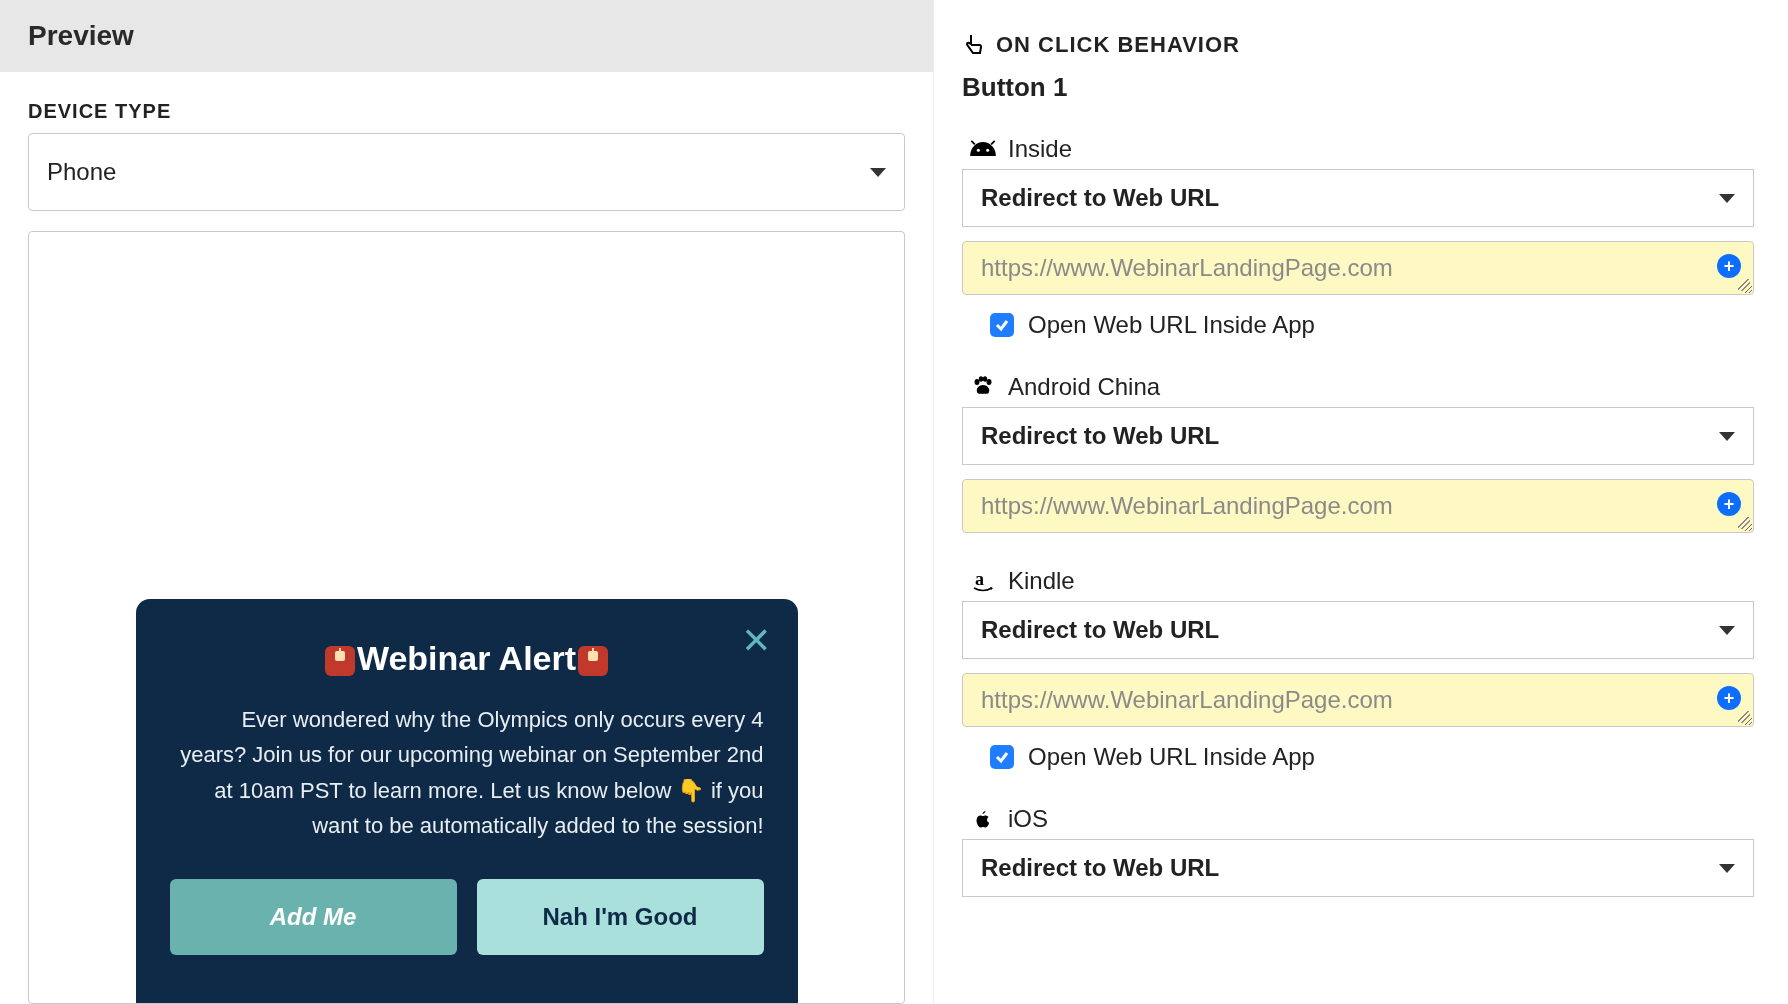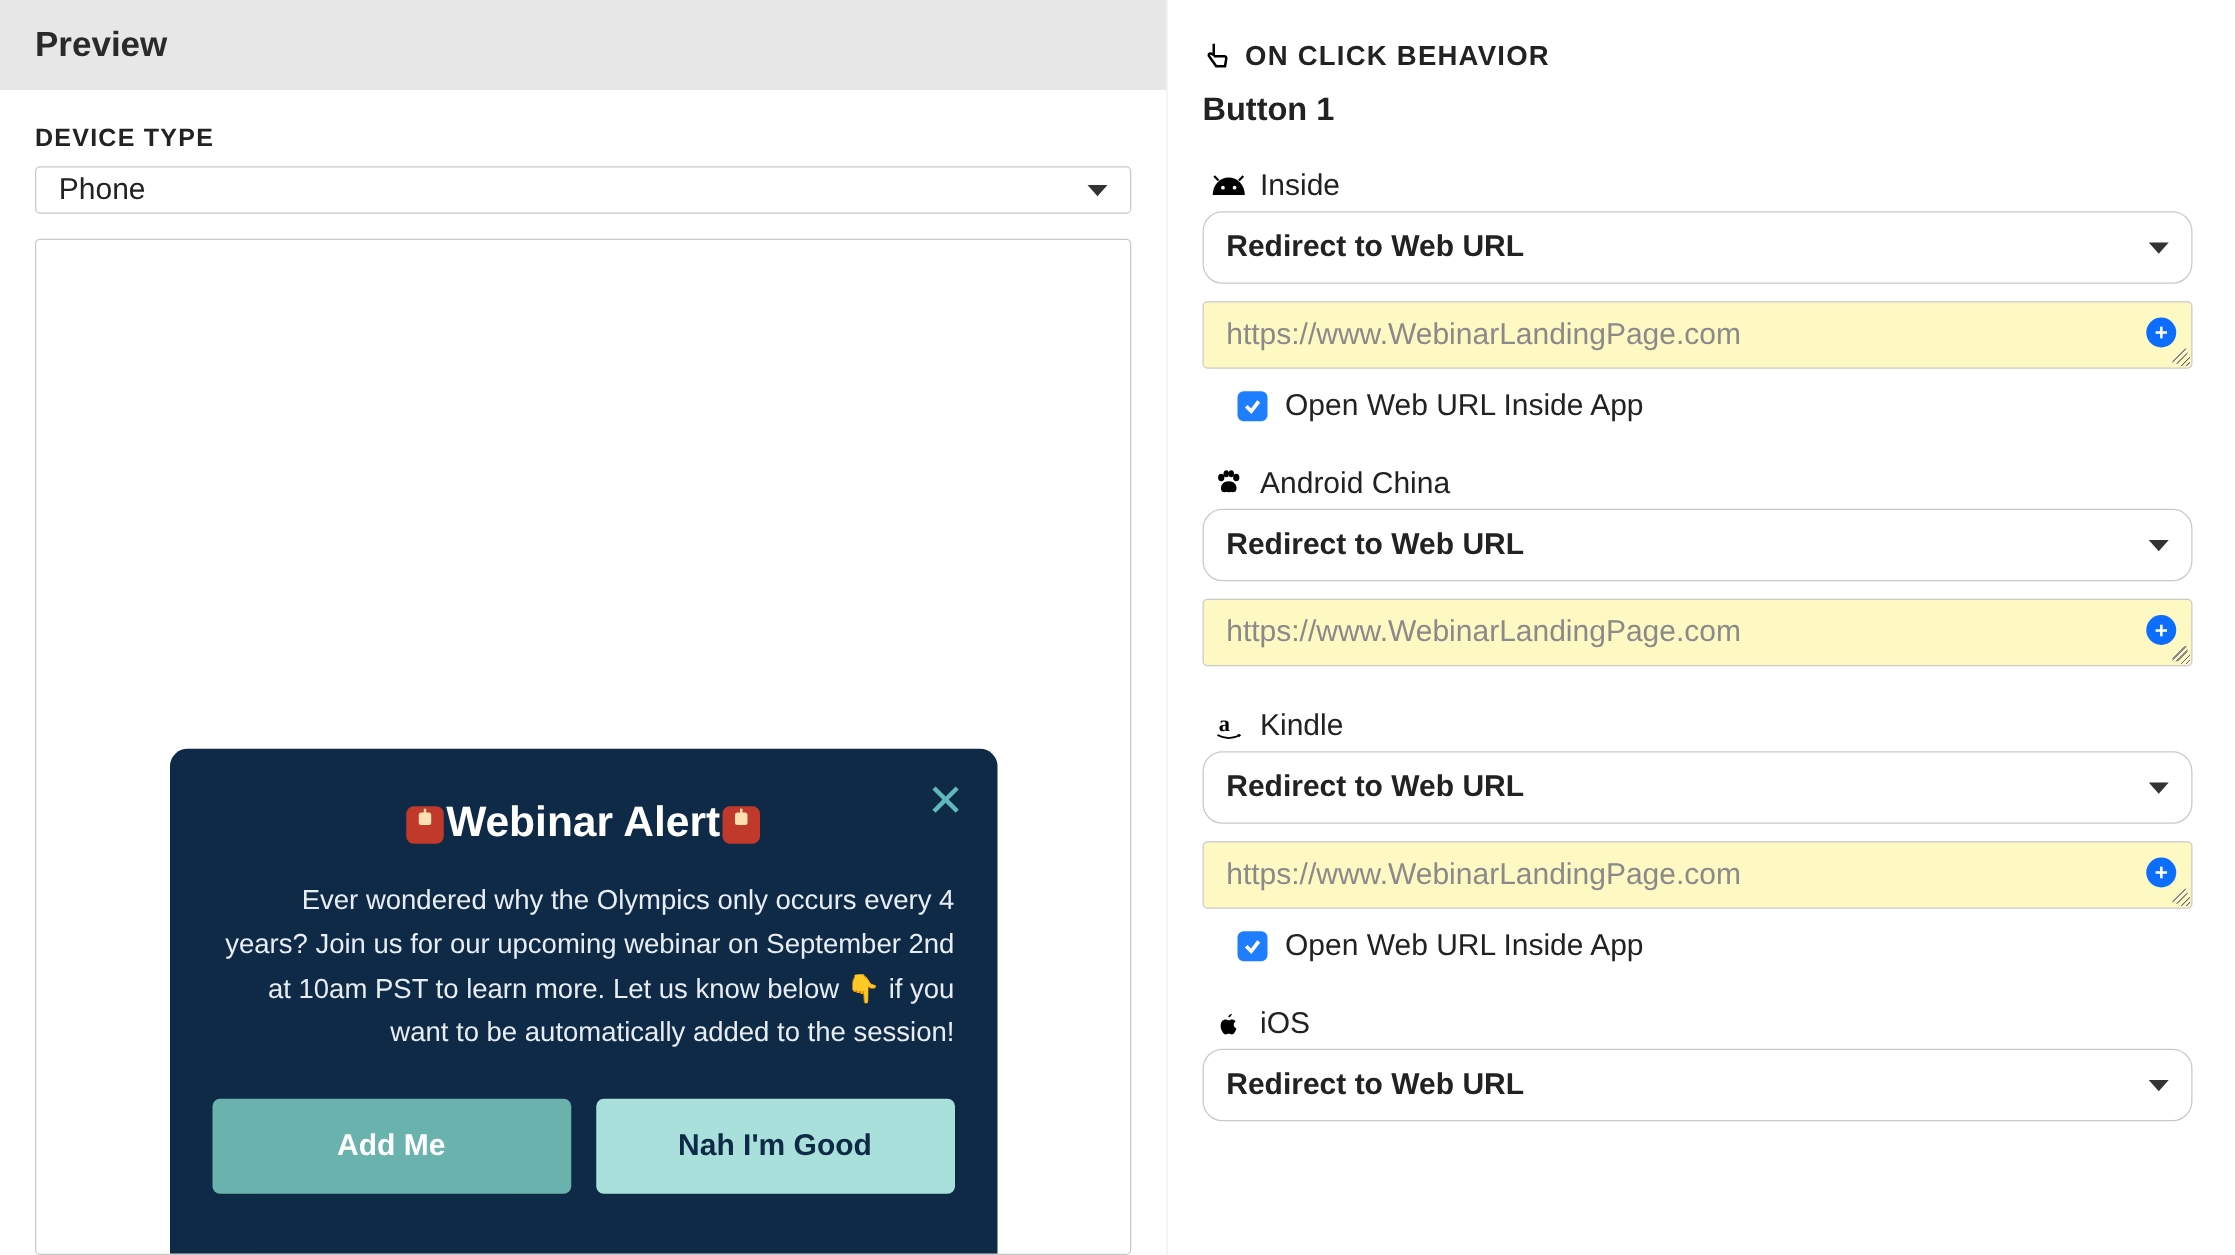--- a/index.html
+++ b/index.html
@@ -44,21 +44,21 @@
     font-size: 20px;
     font-weight: 700;
     letter-spacing: 1px;
     color: #222;
     margin-bottom: 10px;
   }
   .select-box {
     width: 100%;
     border: 1px solid #c9c9c9;
     border-radius: 4px;
-    padding: 4px 18px;
+    padding: 24px 18px;
     font-size: 24px;
     color: #222;
     display: flex;
     justify-content: space-between;
     align-items: center;
     margin-bottom: 20px;
     background: #fff;
     cursor: pointer;
   }
   .caret-down {
@@ -143,21 +143,21 @@
   .modal-btn {
     flex:1;
     padding: 24px 10px;
     border-radius: 6px;
     text-align: center;
     font-size: 24px;
     font-weight: 700;
     cursor: pointer;
     border: none;
   }
-  .btn-add { background: #6ab2ae; color: #fff; }
+  .btn-add { background: #6ab2ae; color: #fff; font-style: italic; }
   .btn-nah { background: #a9e0db; color: #0e2a47; }
 
   
   .section-title {
     display: flex;
     align-items: center;
     gap: 10px;
     font-size: 22px;
     font-weight: 700;
     letter-spacing: 1px;
@@ -189,21 +189,21 @@
   .platform-icon {
     width:30px; height:28px;
     display:flex;
     align-items:center;
     justify-content:center;
   }
   .platform-icon svg { width:28px; height:24px; fill:#000; }
   .dropdown {
     width:100%;
     border:1px solid #c9c9c9;
-    border-radius:16px;
+    border-radius:0;
     padding:14px 18px;
     font-size:24px;
     font-weight:600;
     display:flex;
     justify-content:space-between;
     align-items:center;
     background:#fff;
     margin-bottom:14px;
     cursor:pointer;
   }

